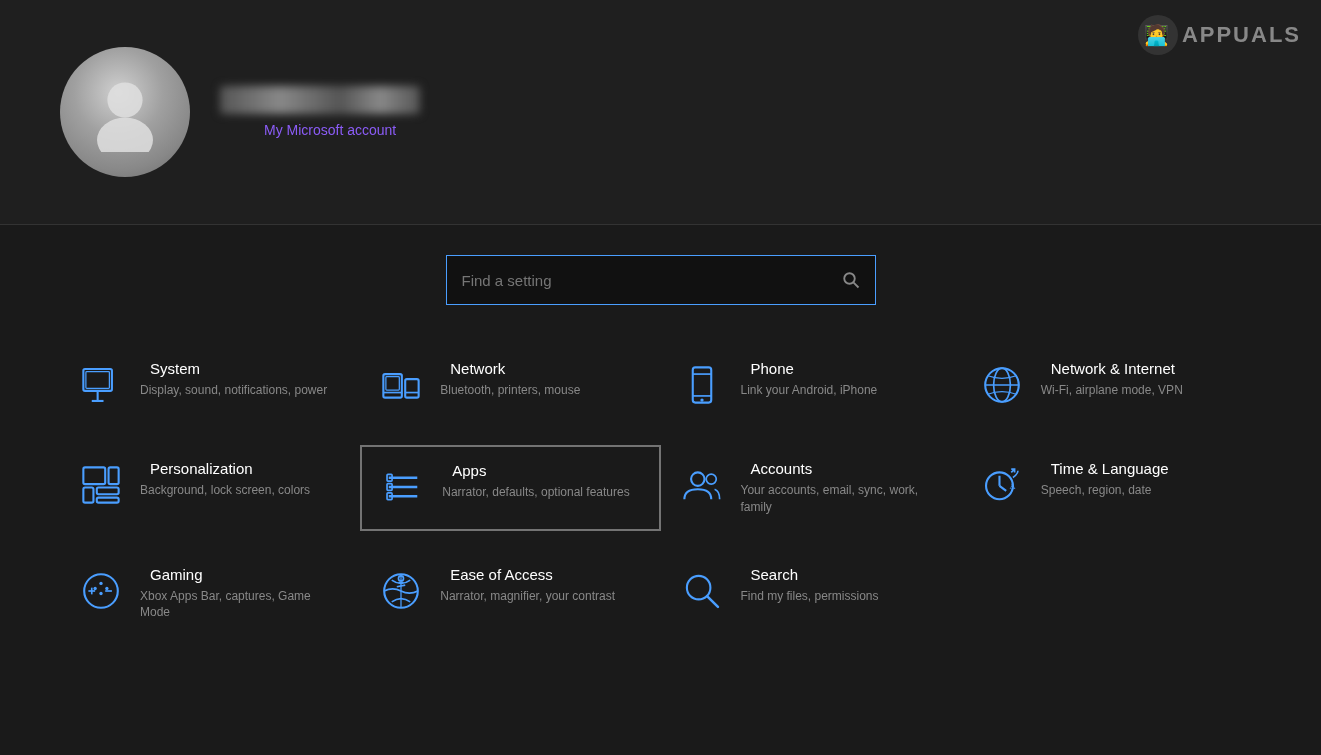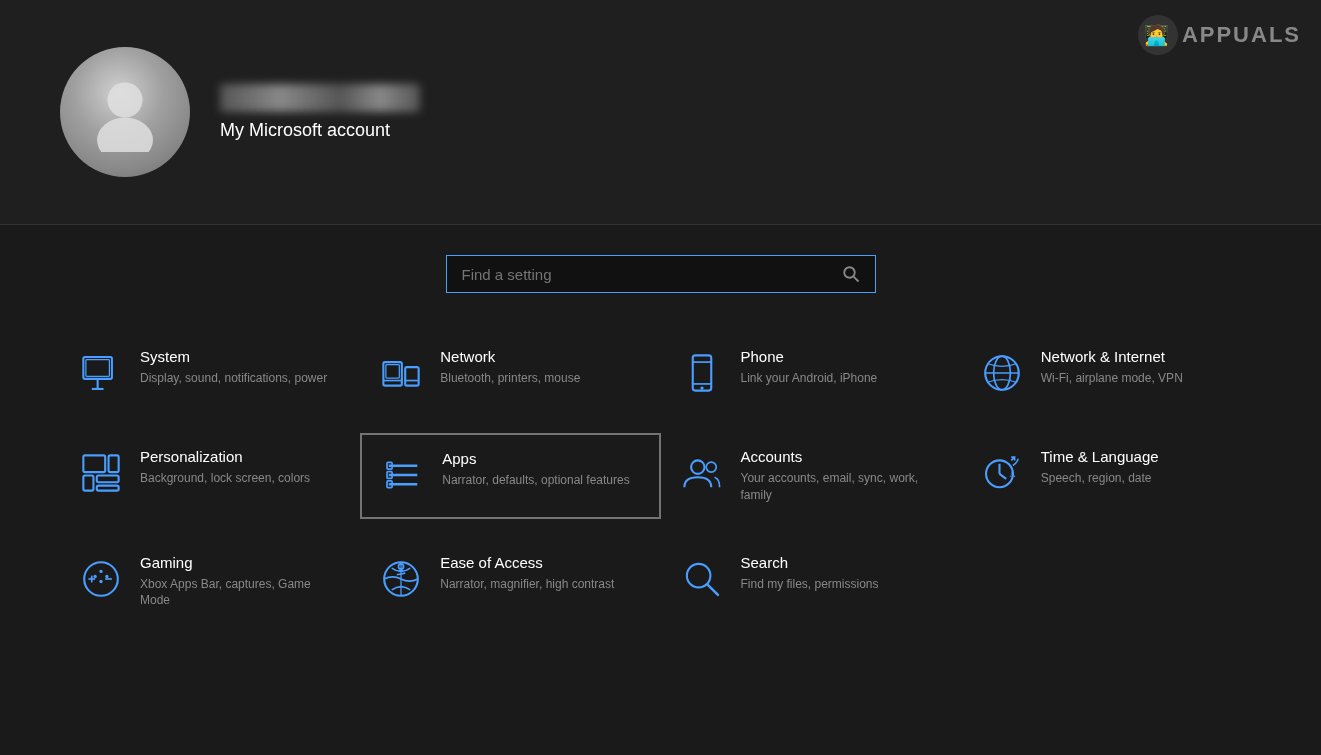--- a/index.html
+++ b/index.html
@@ -65,24 +65,25 @@
 
     .username-blur {
       width: 200px;
       height: 28px;
       background: linear-gradient(90deg, #555 0%, #888 30%, #555 60%, #888 80%, #555 100%);
       border-radius: 4px;
       filter: blur(4px);
     }
 
     .microsoft-account-link {
-      color: #ffffff;
-      font-size: 18px;
+      color: #8b5cf6;
+      font-size: 14px;
       text-decoration: none;
       cursor: pointer;
+      margin-left: 44px;
     }
 
     
     .watermark {
       position: absolute;
       top: 15px;
       right: 20px;
       color: #888;
       font-size: 22px;
       font-weight: bold;
@@ -111,21 +112,21 @@
 
     
     .search-container {
       display: flex;
       justify-content: center;
       margin-bottom: 40px;
     }
 
     .search-box {
       width: 430px;
-      height: 38px;
+      height: 50px;
       background-color: #111;
       border: 1.5px solid #4a9eff;
       display: flex;
       align-items: center;
       padding: 0 15px;
     }
 
     .search-input {
       background: transparent;
       border: none;
@@ -176,20 +177,21 @@
     .settings-item-text {
       display: flex;
       flex-direction: column;
       gap: 5px;
     }
 
     .settings-item-title {
       font-size: 15px;
       font-weight: 500;
       color: #ffffff;
+      margin-left: 10px;
     }
 
     .settings-item-desc {
       font-size: 12px;
       color: #888;
       line-height: 1.4;
     }
 
     
     .icon-svg {
@@ -389,21 +391,21 @@
           <path d="M14 12 Q25 20 36 12" stroke="#4a9eff" stroke-width="2" fill="none"></path>
           <path d="M14 38 Q25 30 36 38" stroke="#4a9eff" stroke-width="2" fill="none"></path>
           <path d="M5 25 Q15 20 25 25 Q35 30 45 25" stroke="#4a9eff" stroke-width="2" fill="none"></path>
           <circle cx="25" cy="10" r="3" stroke="#4a9eff" stroke-width="2" fill="none"></circle>
           <line x1="22" y1="15" x2="28" y2="15" stroke="#4a9eff" stroke-width="2"></line>
           <line x1="20" y1="20" x2="30" y2="18" stroke="#4a9eff" stroke-width="2"></line>
         </svg>
       </div>
       <div class="settings-item-text">
         <span class="settings-item-title">Ease of Access</span>
-        <span class="settings-item-desc">Narrator, magnifier, high contrast</span>
+        <span class="settings-item-desc">Narrator, magnifier, your contrast</span>
       </div>
     </div>
 
     <div class="settings-item">
       <div class="settings-item-icon">
         <svg class="icon-svg" viewBox="0 0 50 50" fill="none" xmlns="http://www.w3.org/2000/svg">
           <circle cx="21" cy="21" r="14" stroke="#4a9eff" stroke-width="2.5" fill="none"></circle>
           <line x1="31" y1="31" x2="44" y2="44" stroke="#4a9eff" stroke-width="3" stroke-linecap="round"></line>
         </svg>
       </div>

